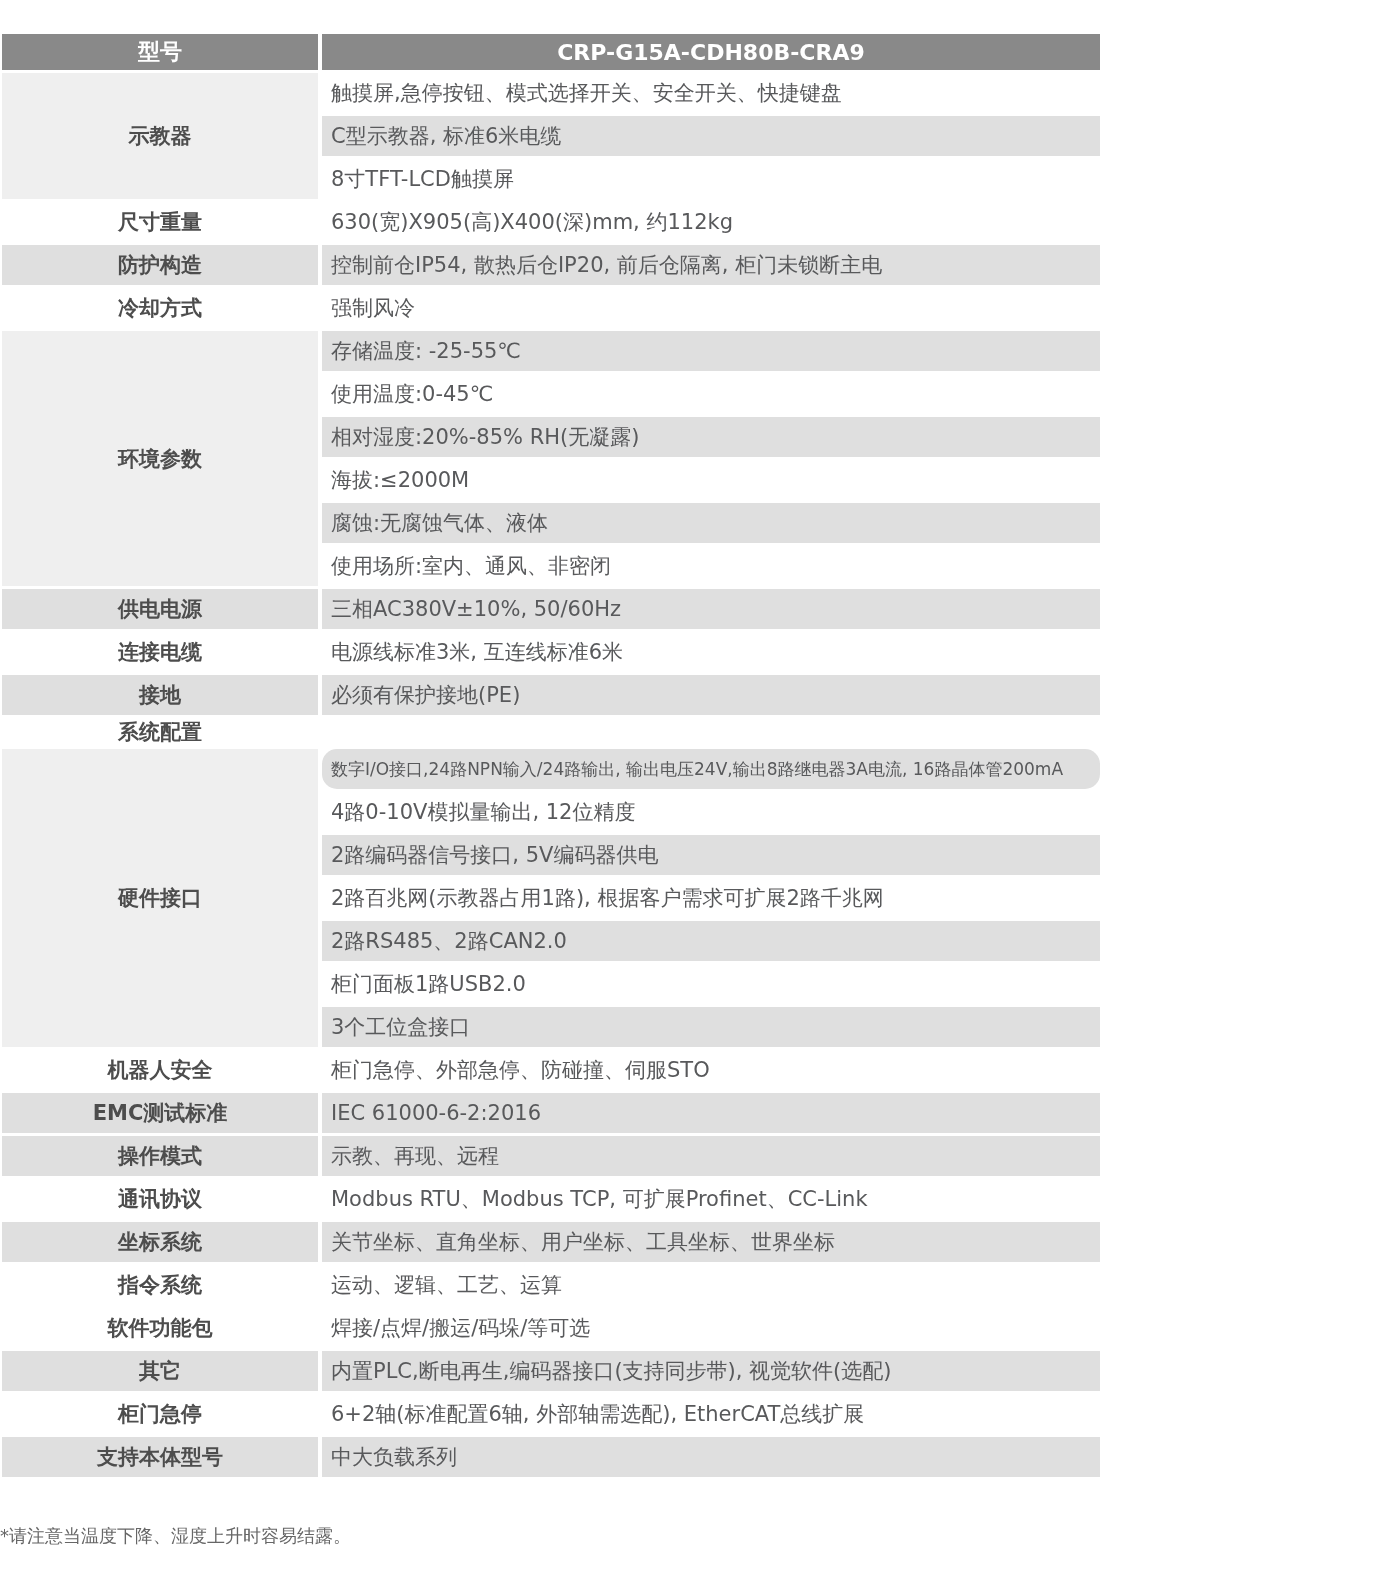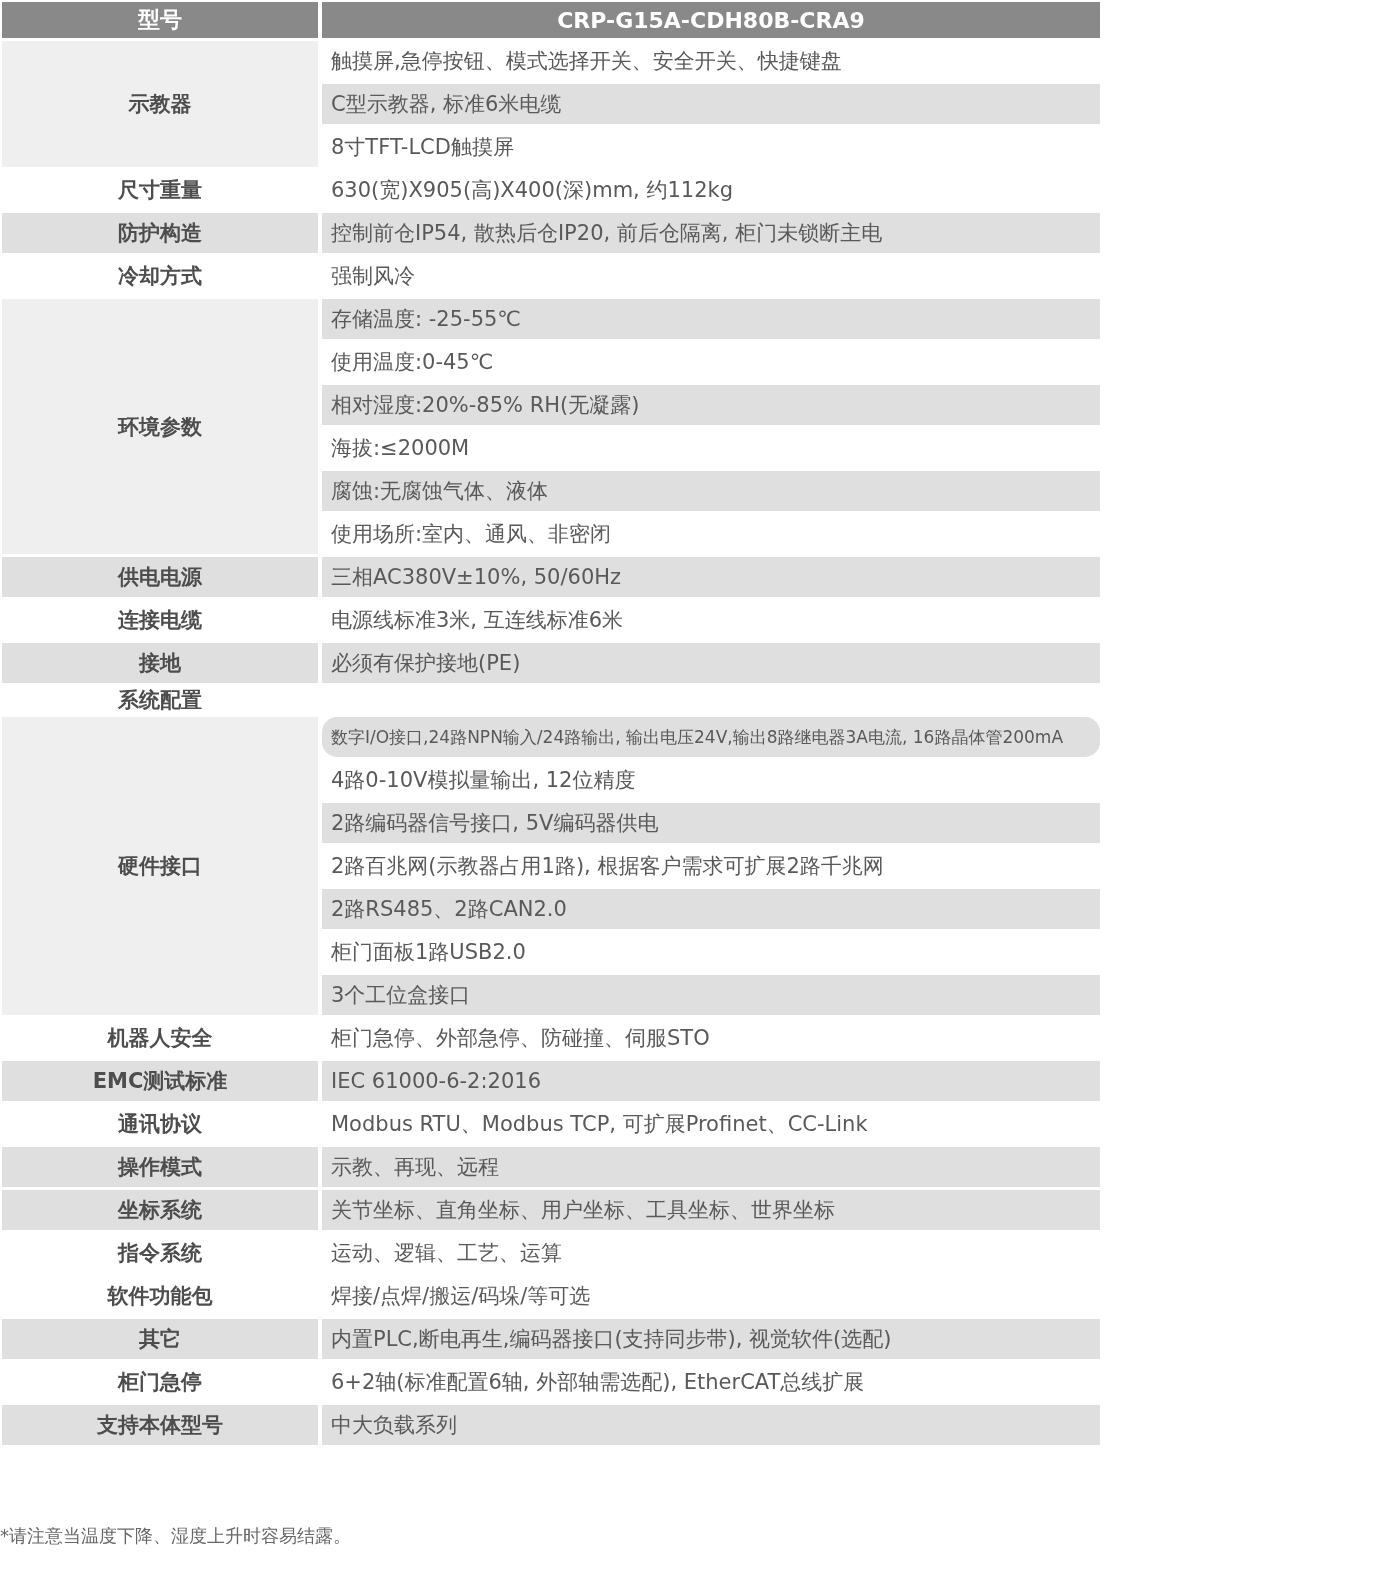--- a/index.html
+++ b/index.html
@@ -24,20 +24,21 @@
   }
   .header-cell {
     background: #898989;
     color: #ffffff;
     font-weight: bold;
     font-size: 22px;
     height: 36px;
     display: flex;
     align-items: center;
     justify-content: center;
+    margin-top: 32px;
   }
   .header-left { width: 316px; }
   .header-right { flex: 1; }
   .section {
     display: flex;
     gap: 4px;
     margin-bottom: 3px;
   }
   .label-cell {
     width: 316px;
@@ -162,29 +163,29 @@
             <div class="value-row bg-white">柜门急停、外部急停、防碰撞、伺服STO</div>
           </div>
         </div>
         <div class="section">
           <div class="label-cell bg-gray">EMC测试标准</div>
           <div class="rows">
             <div class="value-row bg-gray">IEC 61000-6-2:2016</div>
           </div>
         </div>
         <div class="section">
+          <div class="label-cell bg-gray">操作模式</div>
+          <div class="rows">
+            <div class="value-row bg-gray">示教、再现、远程</div>
+          </div>
+        </div>
+        <div class="section">
           <div class="label-cell bg-white">通讯协议</div>
           <div class="rows">
             <div class="value-row bg-white">Modbus RTU、Modbus TCP, 可扩展Profinet、CC-Link</div>
-          </div>
-        </div>
-        <div class="section">
-          <div class="label-cell bg-gray">操作模式</div>
-          <div class="rows">
-            <div class="value-row bg-gray">示教、再现、远程</div>
           </div>
         </div>
         <div class="section">
           <div class="label-cell bg-gray">坐标系统</div>
           <div class="rows">
             <div class="value-row bg-gray">关节坐标、直角坐标、用户坐标、工具坐标、世界坐标</div>
           </div>
         </div>
         <div class="section">
           <div class="label-cell bg-white">指令系统</div>

